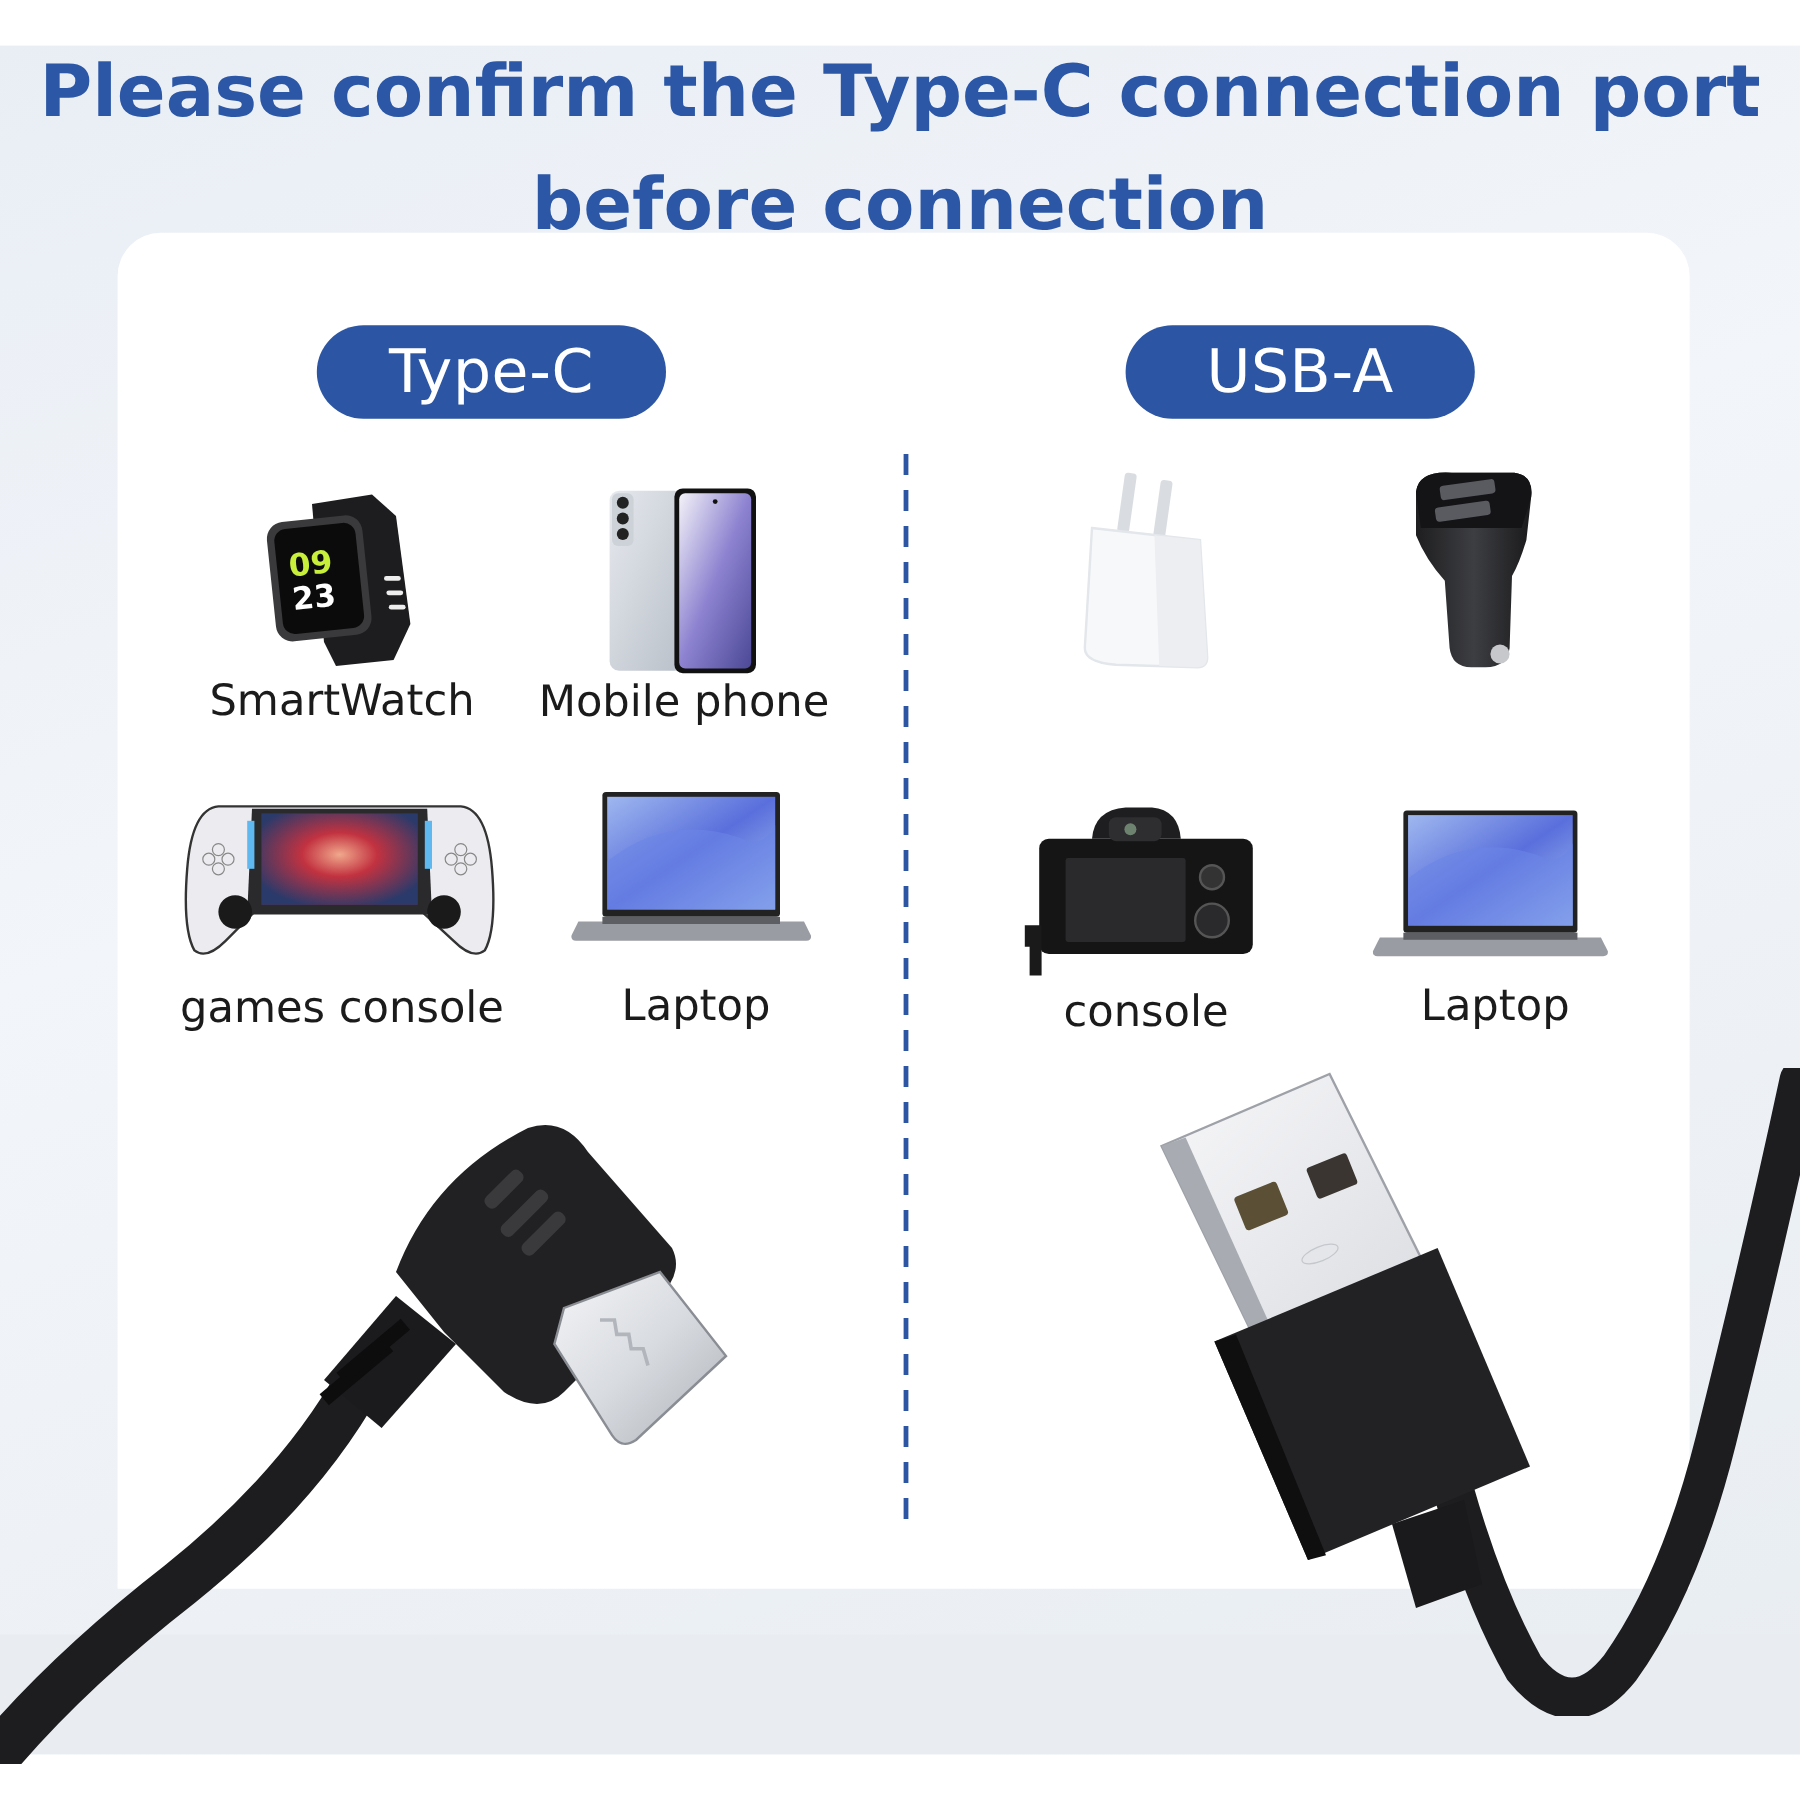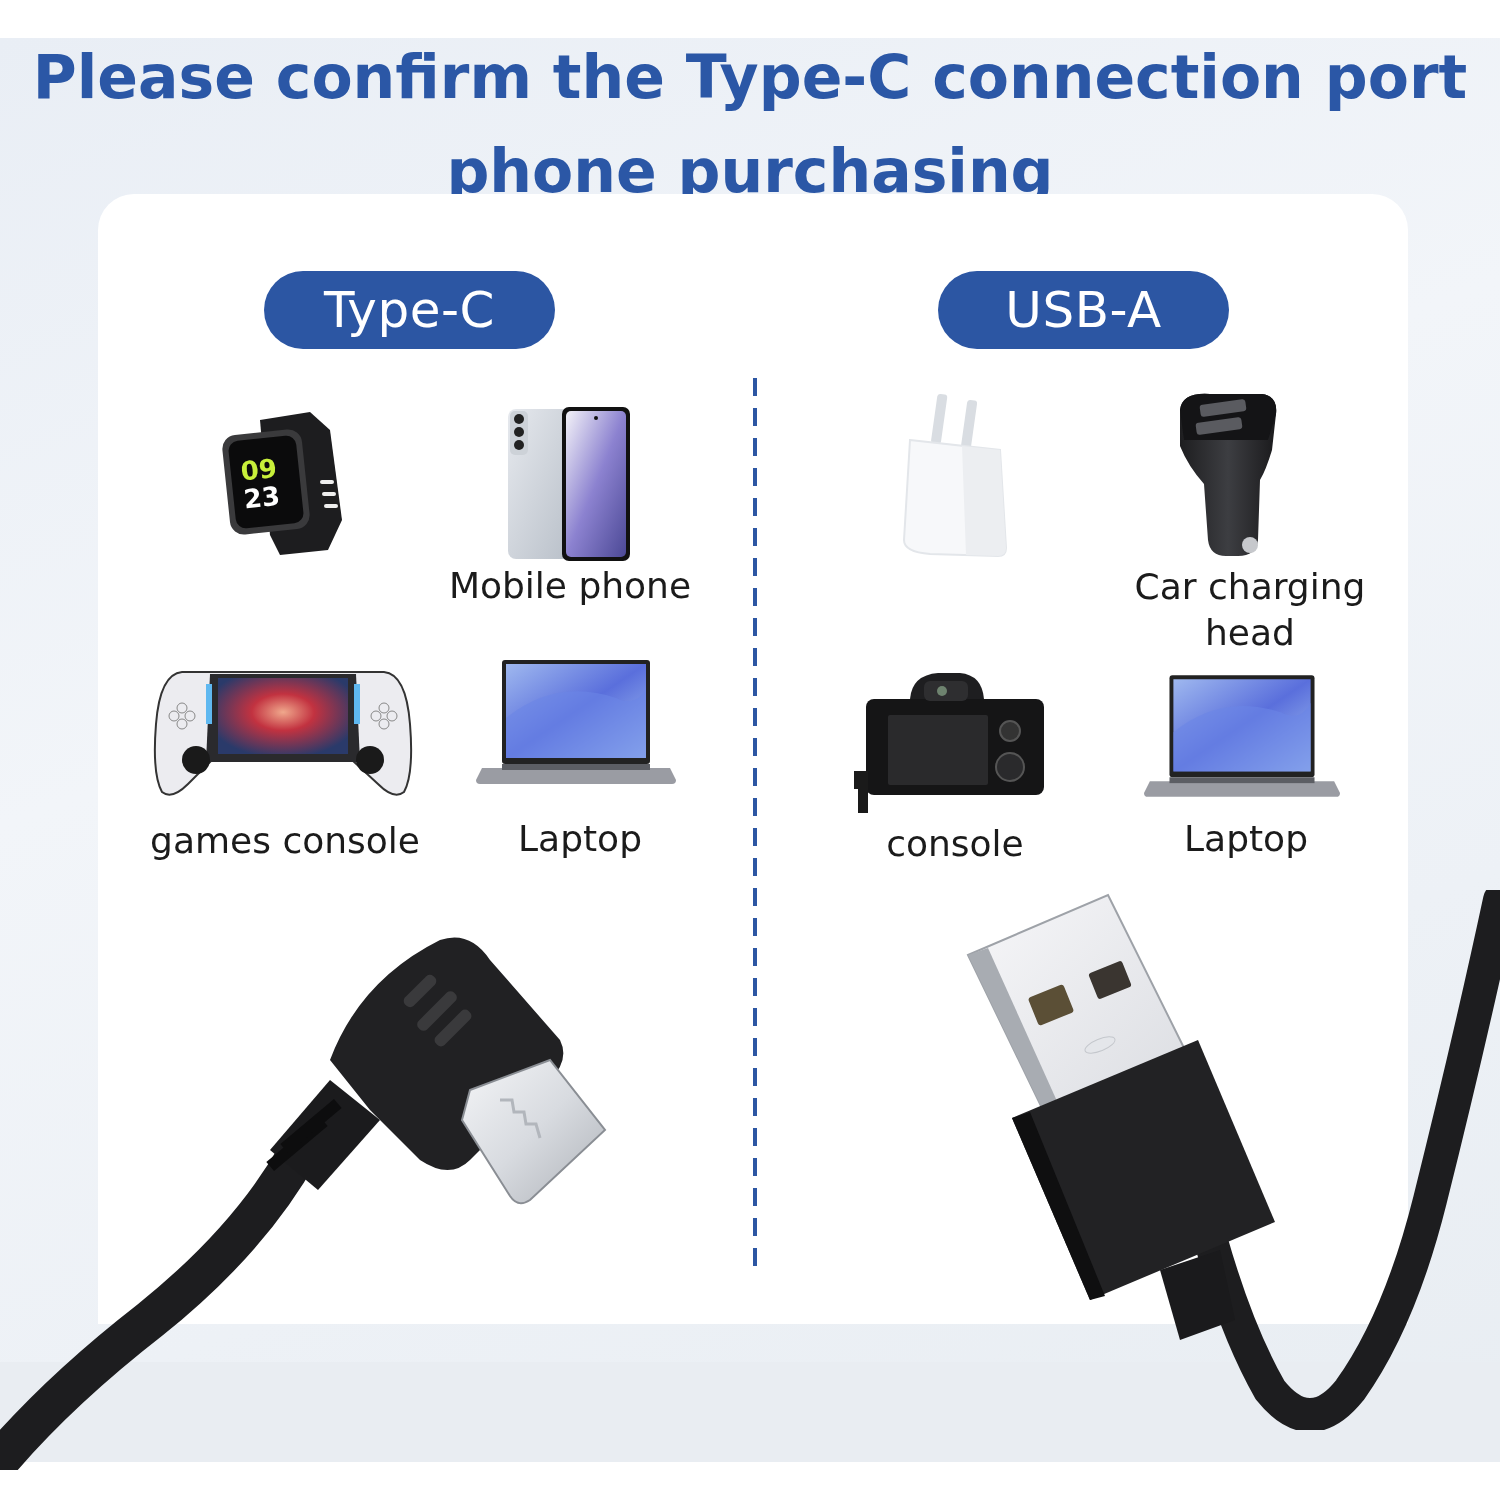--- a/index.html
+++ b/index.html
@@ -49,21 +49,21 @@
   .item .img { position: absolute; }
 
   .cable { position: absolute; }
 </style>
 </head>
 <body>
 
 <div class="stage">
   <div class="headline">
     <span class="l1">Please confirm the Type-C connection port</span>
-    <span class="l2">phone purchasing</span>
+    <span class="l2">before connection</span>
   </div>
   <div class="bottom-band"></div>
 </div>
 
 <div class="card"></div>
 
 <div class="pill left">
   <span>Type-C</span>
 </div>
 <div class="pill right">
@@ -76,20 +76,21 @@
   <svg class="img" style="left:60px; top:0;" width="130" height="145" viewBox="0 0 130 145">
     <path d="M40 10 L90 2 L110 20 L122 110 L108 140 L60 145 L50 125 Z" fill="#1d1d1f"></path>
     <rect x="6" y="22" width="80" height="100" rx="14" fill="#3a3a3c" transform="rotate(-6 46 72)"></rect>
     <rect x="12" y="28" width="68" height="88" rx="10" fill="#0b0b0c" transform="rotate(-6 46 72)"></rect>
     <text x="22" y="68" font-family="DejaVu Sans, sans-serif" font-weight="bold" font-size="26" fill="#c8f03a" transform="rotate(-6 46 72)">09</text>
     <text x="22" y="96" font-family="DejaVu Sans, sans-serif" font-weight="bold" font-size="26" fill="#ffffff" transform="rotate(-6 46 72)">23</text>
     <rect x="100" y="70" width="14" height="4" rx="2" fill="#eee"></rect>
     <rect x="102" y="82" width="14" height="4" rx="2" fill="#eee"></rect>
     <rect x="104" y="94" width="14" height="4" rx="2" fill="#eee"></rect>
   </svg>
+  <div class="label" style="top:152px;">SmartWatch</div>
 </div>
 
 <div class="item" style="left:440px; top:405px; width:260px; height:215px;">
   <svg class="img" style="left:66px; top:0;" width="126" height="158" viewBox="0 0 126 158">
     <defs>
       <linearGradient id="silver" x1="0" y1="0" x2="1" y2="1">
         <stop offset="0" stop-color="#e6e9ee"></stop>
           <stop offset="1" stop-color="#b9c0c9"></stop>
       </linearGradient>
       <linearGradient id="scr" x1="0" y1="0" x2="1" y2="1">
@@ -174,21 +175,20 @@
           <stop offset="0.5" stop-color="#3d3e42"></stop>
           <stop offset="1" stop-color="#1a1a1c"></stop>
       </linearGradient>
     </defs>
     <path d="M10 20 Q12 2 40 4 L92 4 Q108 6 106 24 L102 60 Q96 80 90 90 L88 150 Q86 166 68 166 L56 166 Q40 166 38 150 L34 94 Q18 76 10 56 Z" fill="url(#car)"></path>
     <path d="M10 20 Q12 2 40 4 L92 4 Q108 6 106 24 L98 50 L14 50 Z" fill="#141416"></path>
     <rect x="30" y="12" width="46" height="12" rx="3" fill="#5a5b60" transform="rotate(-8 53 18)"></rect>
     <rect x="26" y="30" width="46" height="12" rx="3" fill="#5a5b60" transform="rotate(-8 49 36)"></rect>
     <circle cx="80" cy="155" r="8" fill="#c6c8cc"></circle>
   </svg>
-  <div class="label" style="top: 174px; width: 240px; left: 20px;">Car charging head</div>
 </div>
 
 <div class="item" style="left:830px; top:665px; width:250px; height:210px;">
   <svg class="img" style="left:16px; top:4px;" width="200" height="148" viewBox="0 0 200 148">
     <rect x="20" y="30" width="178" height="96" rx="8" fill="#151516"></rect>
     <path d="M64 30 Q66 6 92 4 L114 4 Q136 6 138 30 Z" fill="#1e1e20"></path>
     <rect x="78" y="12" width="44" height="20" rx="6" fill="#2e2e30"></rect>
     <circle cx="96" cy="22" r="5" fill="#8aa88a" opacity="0.7"></circle>
     <rect x="42" y="46" width="100" height="70" rx="2" fill="#2a2a2c"></rect>
     <circle cx="164" cy="62" r="10" fill="#333" stroke="#555" stroke-width="2"></circle>

